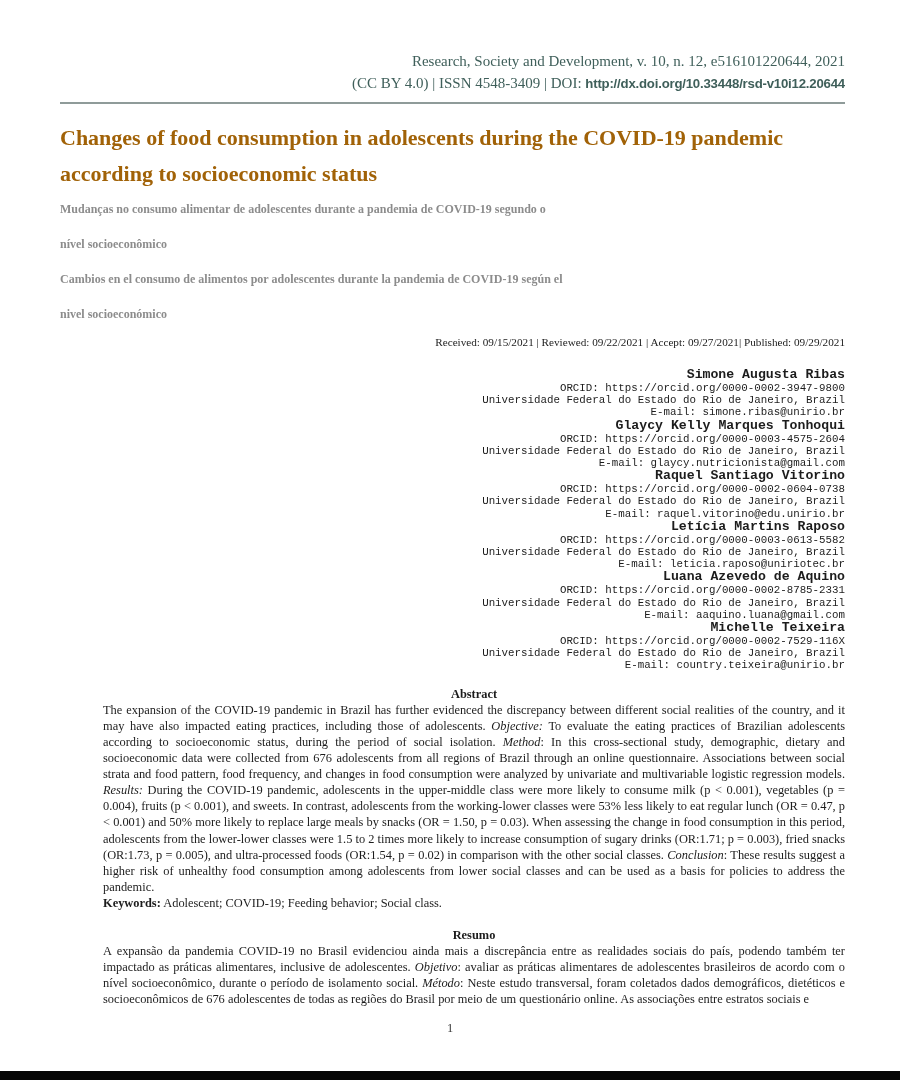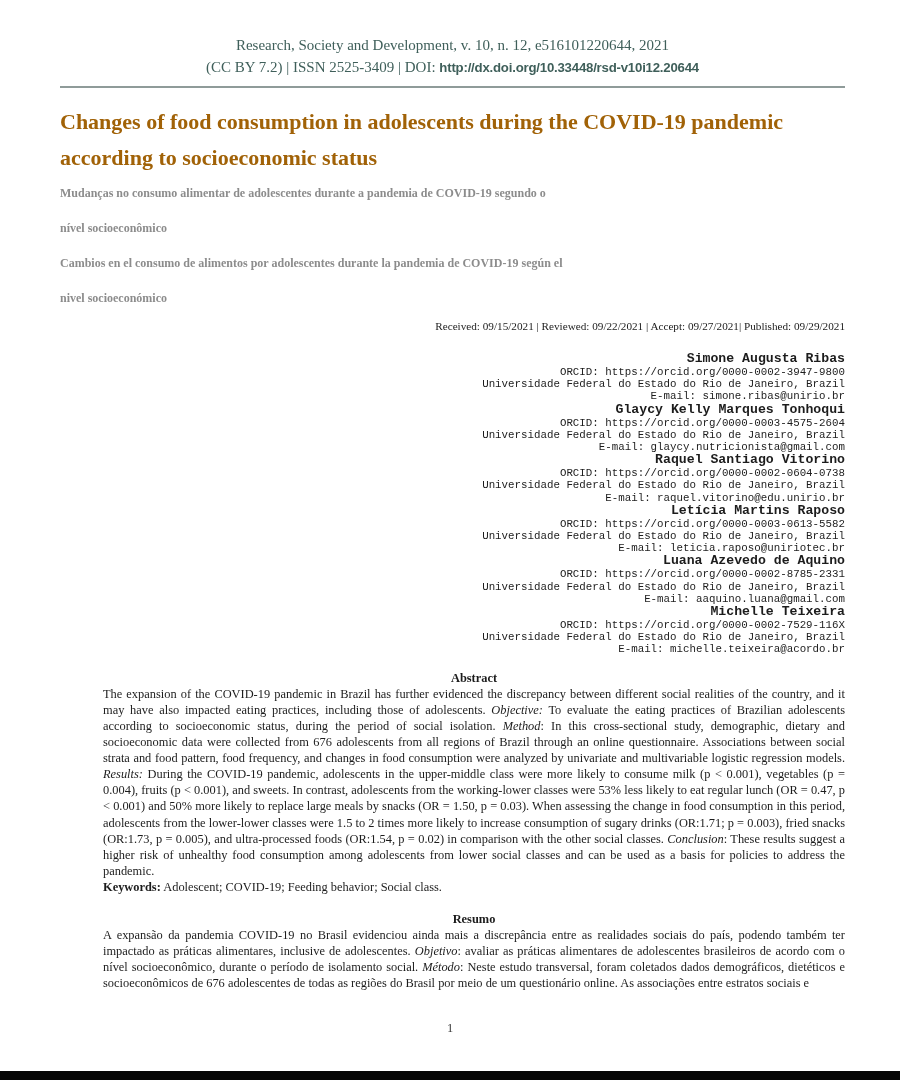--- a/index.html
+++ b/index.html
@@ -7,24 +7,25 @@
     width: 900px; height: 1080px;
     background: #ffffff;
     font-family: "Liberation Serif", serif;
     color: #1c1c1c;
     position: relative;
     overflow: hidden;
   }
   .page { padding: 34px 55px 0 60px; }
 
   .journal-header {
-    text-align: center;
+    text-align: right;
     color: #3f5f5a;
     font-size: 15px;
     line-height: 22px;
+    margin-top: 16px;
   }
   .journal-header .sans,
   .sans {
     font-family: "Liberation Sans", sans-serif;
     font-weight: bold;
     font-size: 13.2px;
     letter-spacing: -0.2px;
   }
   .header-rule {
     border: none;
@@ -83,21 +84,21 @@
     background: #050505;
   }
 </style>
 </head>
 <body>
 
 <div class="page">
 
   <div class="journal-header">
     <div>Research, Society and Development, v. 10, n. 12, e516101220644, 2021</div>
-    <div><span>(CC BY 7.2) | ISSN 2525-3409 | DOI: </span><span class="sans">http://dx.doi.org/10.33448/rsd-v10i12.20644</span></div>
+    <div><span>(CC BY 4.0) | ISSN 4548-3409 | DOI: </span><span class="sans">http://dx.doi.org/10.33448/rsd-v10i12.20644</span></div>
   </div>
 
   <hr class="header-rule">
 
   <div class="title">
     <div>Changes of food consumption in adolescents during the COVID-19 pandemic</div>
     <div>according to socioeconomic status</div>
   </div>
 
   <div class="subtitle">
@@ -146,21 +147,21 @@
       <div class="author-name">Luana Azevedo de Aquino</div>
       <div class="author-line">ORCID: https://orcid.org/0000-0002-8785-2331</div>
       <div class="author-line">Universidade Federal do Estado do Rio de Janeiro, Brazil</div>
       <div class="author-line">E-mail: aaquino.luana@gmail.com</div>
     </div>
 
     <div class="author">
       <div class="author-name">Michelle Teixeira</div>
       <div class="author-line">ORCID: https://orcid.org/0000-0002-7529-116X</div>
       <div class="author-line">Universidade Federal do Estado do Rio de Janeiro, Brazil</div>
-      <div class="author-line">E-mail: michelle.teixeira@acordo.br</div>
+      <div class="author-line">E-mail: country.teixeira@unirio.br</div>
     </div>
 
   </div>
 
   <div class="abstract-block">
     <div class="section-heading">Abstract</div>
     <div class="body-text"><span>The expansion of the COVID-19 pandemic in Brazil has further evidenced the discrepancy between different social realities of the country, and it may have also impacted eating practices, including those of adolescents. </span><span style="font-style: italic;">Objective:</span><span> To evaluate the eating practices of Brazilian adolescents according to socioeconomic status, during the period of social isolation. </span><span style="font-style: italic;">Method</span><span>: In this cross-sectional study, demographic, dietary and socioeconomic data were collected from 676 adolescents from all regions of Brazil through an online questionnaire. Associations between social strata and food pattern, food frequency, and changes in food consumption were analyzed by univariate and multivariable logistic regression models. </span><span style="font-style: italic;">Results:</span><span> During the COVID-19 pandemic, adolescents in the upper-middle class were more likely to consume milk (p &lt; 0.001), vegetables (p = 0.004), fruits (p &lt; 0.001), and sweets. In contrast, adolescents from the working-lower classes were 53% less likely to eat regular lunch (OR = 0.47, p &lt; 0.001) and 50% more likely to replace large meals by snacks (OR = 1.50, p = 0.03). When assessing the change in food consumption in this period, adolescents from the lower-lower classes were 1.5 to 2 times more likely to increase consumption of sugary drinks (OR:1.71; p = 0.003), fried snacks (OR:1.73, p = 0.005), and ultra-processed foods (OR:1.54, p = 0.02) in comparison with the other social classes. </span><span style="font-style: italic;">Conclusion</span><span>: These results suggest a higher risk of unhealthy food consumption among adolescents from lower social classes and can be used as a basis for policies to address the pandemic.</span></div>
     <div class="keywords-line"><span style="font-weight: bold;">Keywords:</span><span> Adolescent; COVID-19; Feeding behavior; Social class.</span></div>
 
     <div class="resumo-block">

